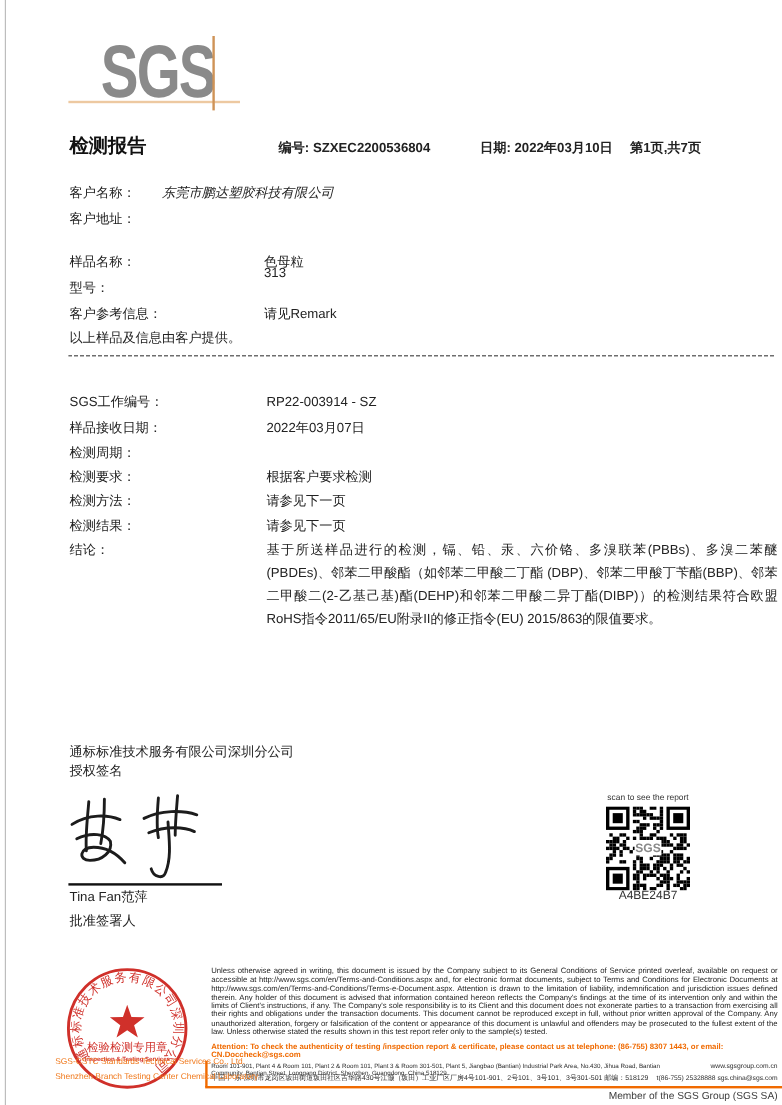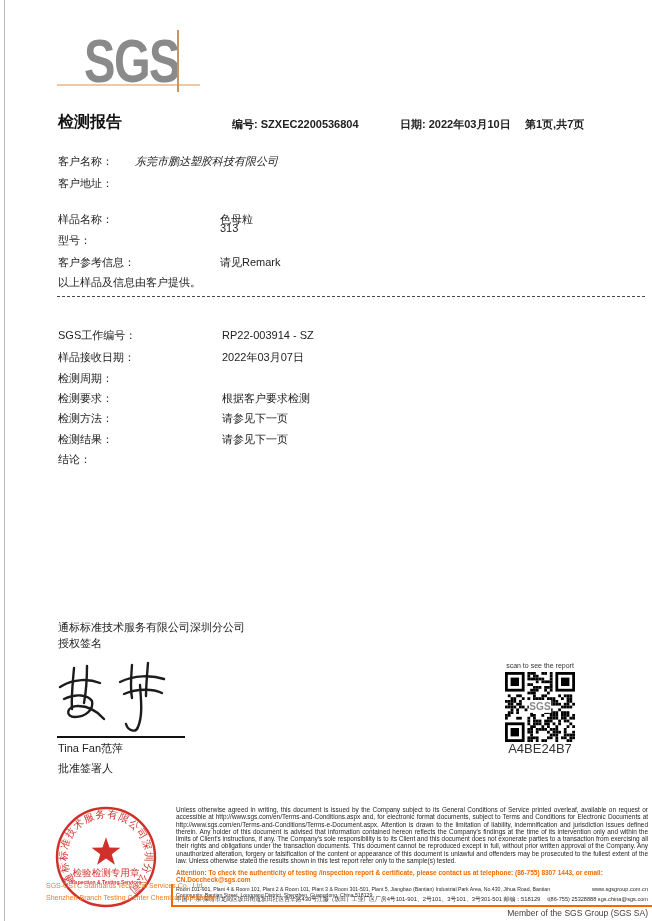--- a/index.html
+++ b/index.html
@@ -22,21 +22,21 @@
     background:repeating-linear-gradient(90deg,#4a4a4a 0 3px,transparent 3px 5px);
   }
   #conclusion-text{
     position:absolute;left:222px;top:450px;width:426px;
     font-size:11px;line-height:19px;color:#222;text-align:justify;
   }
   #sig-line{position:absolute;left:57px;top:736px;width:128px;height:2px;background:#111;}
   #sig-svg{position:absolute;left:52px;top:655px;}
   #sig-svg path{fill:none;stroke:#1c1c1c;stroke-width:2.4;stroke-linecap:round;}
   .qr-caption{position:absolute;left:495px;top:662px;width:90px;text-align:center;font-size:7px;color:#333;white-space:nowrap;}
-  .qr-code-label{position:absolute;left:505px;top:741px;width:70px;text-align:center;font-size:13px;color:#333;}
+  .qr-code-label{position:absolute;left:505px;top:741px;width:70px;text-align:center;font-size:10px;color:#333;}
   #footer-disclaimer{
     position:absolute;left:176px;top:806px;width:472px;
     font-size:6.45px;line-height:7.3px;color:#1d1d1d;text-align:justify;
   }
   #footer-attention{
     position:absolute;left:176px;top:869px;width:472px;
     font-size:6.5px;line-height:7.3px;color:#f06a00;font-weight:bold;
   }
   .addr-row{position:absolute;left:176px;width:472px;display:flex;justify-content:space-between;color:#2b2b2b;}
   .addr-left{font-size:5.2px;line-height:6.2px;}
@@ -89,20 +89,21 @@
   <div class="val" style="left:222px;top:350px;">2022年03月07日</div>
   <div class="lbl" style="top:371px;">检测周期：</div>
   <div class="lbl" style="top:391px;">检测要求：</div>
   <div class="val" style="left:222px;top:391px;">根据客户要求检测</div>
   <div class="lbl" style="top:411px;">检测方法：</div>
   <div class="val" style="left:222px;top:411px;">请参见下一页</div>
   <div class="lbl" style="top:432px;">检测结果：</div>
   <div class="val" style="left:222px;top:432px;">请参见下一页</div>
 
   <div class="lbl" style="top:452px;">结论：</div>
+  <div id="conclusion-text">基于所送样品进行的检测，镉、铅、汞、六价铬、多溴联苯(PBBs)、多溴二苯醚(PBDEs)、邻苯二甲酸酯（如邻苯二甲酸二丁酯 (DBP)、邻苯二甲酸丁苄酯(BBP)、邻苯二甲酸二(2-乙基己基)酯(DEHP)和邻苯二甲酸二异丁酯(DIBP)）的检测结果符合欧盟RoHS指令2011/65/EU附录II的修正指令(EU) 2015/863的限值要求。</div>
 
   <div class="lbl" style="top:620px;">通标标准技术服务有限公司深圳分公司</div>
   <div class="lbl" style="top:636px;">授权签名</div>
 
   <svg id="sig-svg" width="140" height="80" viewBox="0 0 140 80">
     <path d="M8 32 C22 23 38 24 48 28"></path>
     <path d="M22 13 C21 26 19 41 20 54"></path>
     <path d="M35 11 C35 24 34 37 32 48"></path>
     <path d="M12 44 C24 38 36 40 40 46 C42 55 33 62 23 62 C13 62 14 51 26 51 C38 51 46 57 52 64"></path>
     <path d="M68 27 C82 20 100 20 112 24"></path>

